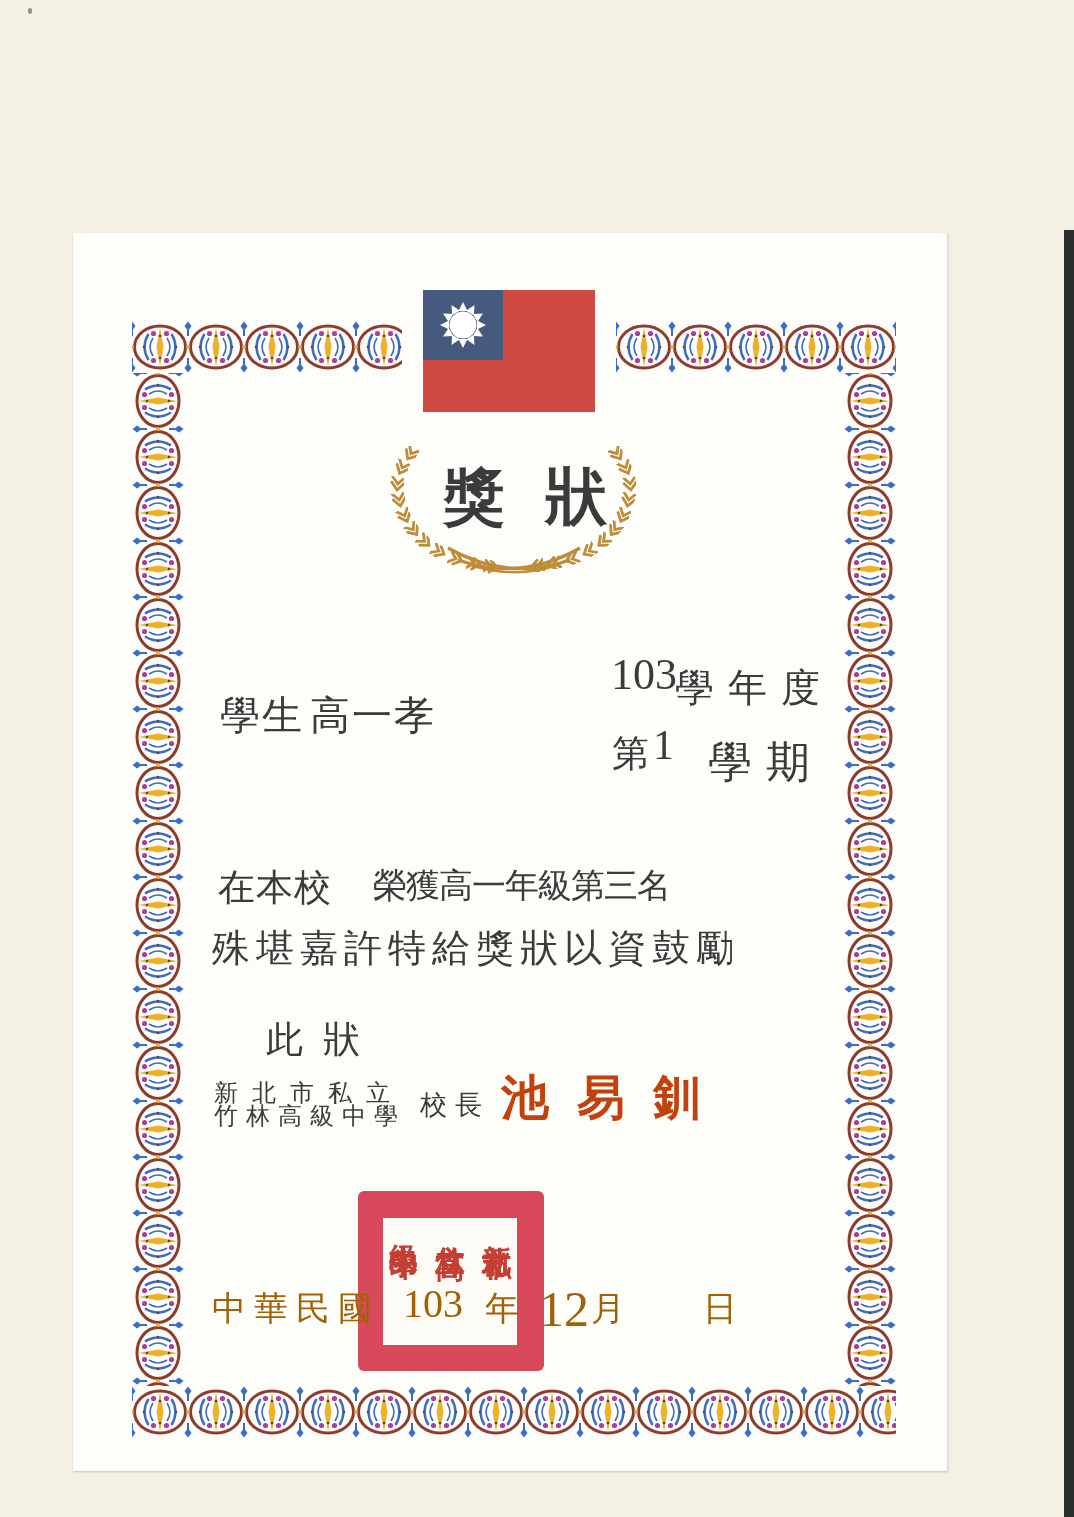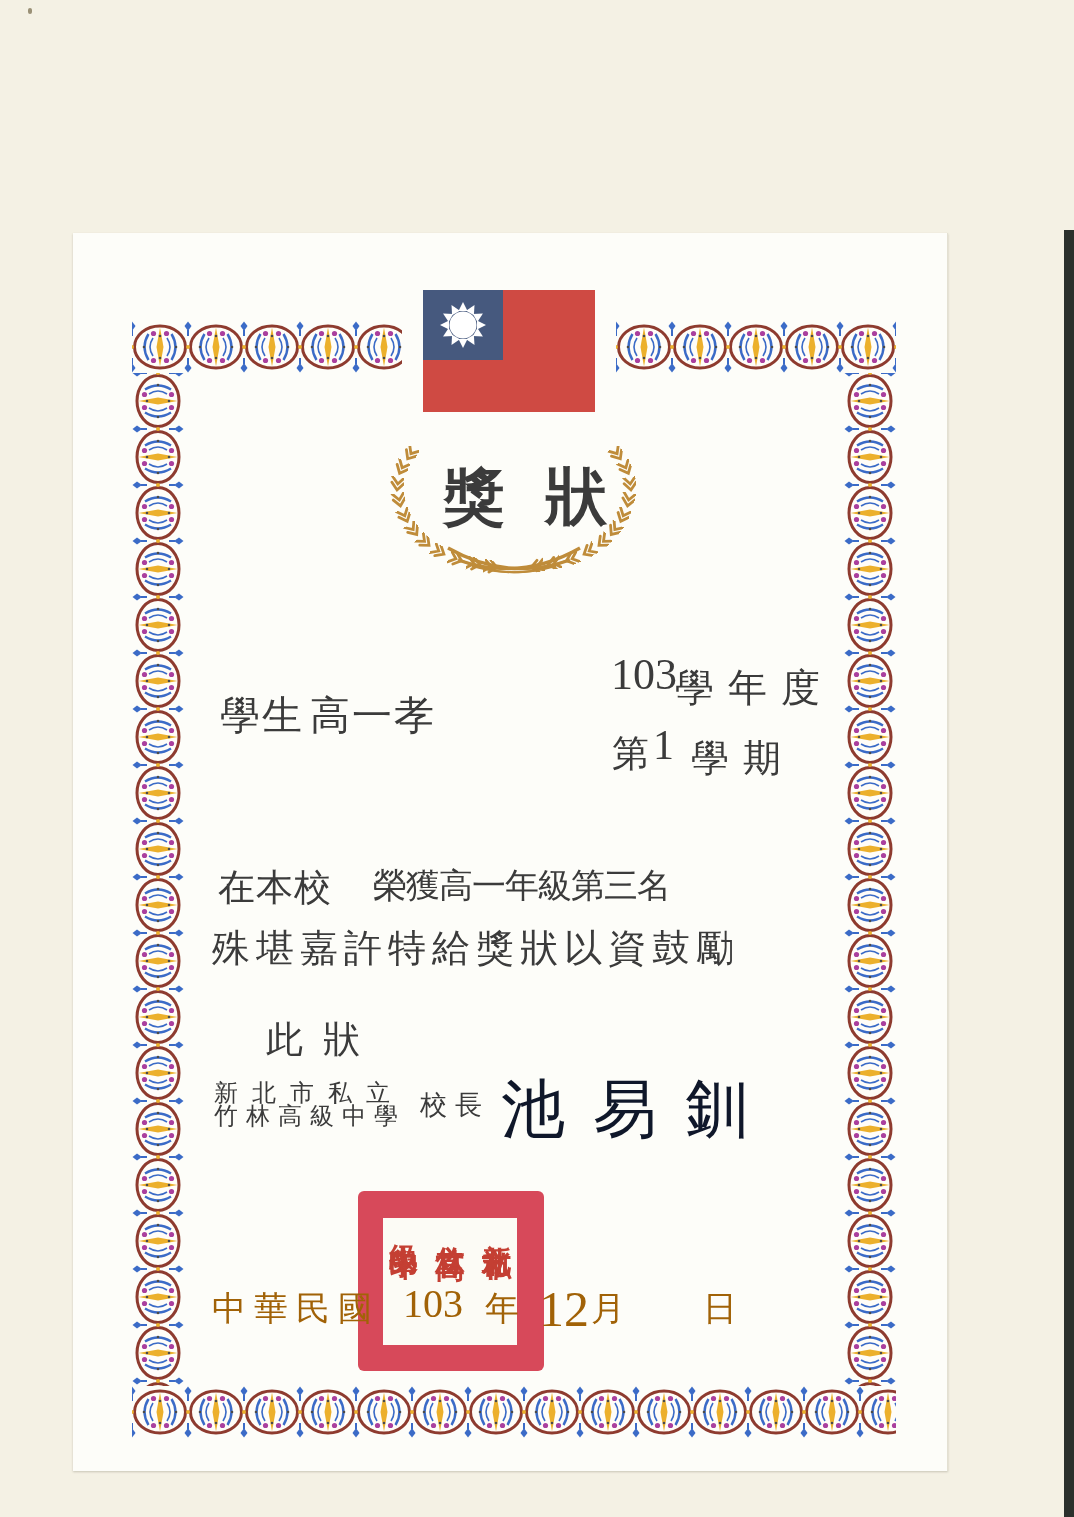--- a/index.html
+++ b/index.html
@@ -15,30 +15,30 @@
   .cert-title{position:absolute;left:330px;top:222px;width:230px;text-align:center;
         font-size:62px;font-weight:700;color:#3b3b3b;letter-spacing:40px;text-indent:40px;white-space:nowrap;}
   .txt{position:absolute;color:#3b3b3b;white-space:nowrap;}
   .student-label{left:147px;top:455px;font-size:40px;letter-spacing:2px;text-align:right;}
   .student-class{left:237px;top:455px;font-size:40px;letter-spacing:2px;}
   .student-name{left:356px;top:455px;font-size:40px;letter-spacing:2px;}
   .year-value{left:538px;top:416px;font-size:44px;}
   .year-label{left:602px;top:428px;font-size:39px;letter-spacing:14px;}
   .sem-prefix{left:539px;top:496px;font-size:37px;}
   .sem-value{left:580px;top:488px;font-size:42px;}
-  .sem-label{left:618px;top:500px;font-size:38px;letter-spacing:14px;}
+  .sem-label{left:635px;top:500px;font-size:44px;letter-spacing:14px;}
   .exam-title{left:302px;top:572px;font-size:37px;letter-spacing:0px;}
   .at-school{left:145px;top:630px;font-size:37px;letter-spacing:1px;}
   .achievement{left:300px;top:630px;font-size:34px;letter-spacing:-1px;}
   .commendation{left:139px;top:690px;font-size:38px;letter-spacing:6px;text-align:center;}
   .closing{left:193px;top:782px;font-size:37px;letter-spacing:20px;}
   .school-line1{left:141px;top:844px;font-size:24px;letter-spacing:14px;}
   .school-line2{left:141px;top:867px;font-size:24px;letter-spacing:8px;}
   .principal-title{left:347px;top:854px;font-size:27px;letter-spacing:8px;}
-  .principal-name{left:428px;top:833px;font-size:64px;font-weight:400;letter-spacing:28px;color:#0f172a;}
+  .principal-name{left:428px;top:833px;font-size:48px;font-weight:700;letter-spacing:28px;color:#c2410c;}
   .seal{position:absolute;left:285px;top:958px;width:186px;height:180px;background:#d7495a;border-radius:6px;z-index:1;}
   .seal-inner{position:absolute;left:25px;top:27px;right:27px;bottom:26px;background:#fcfbf5;
         display:flex;flex-direction:row-reverse;justify-content:space-between;padding:3px 6px;box-sizing:border-box;}
   .seal-col{writing-mode:vertical-rl;text-orientation:upright;font-size:29px;line-height:1.0;
         color:#c43f33;font-weight:700;letter-spacing:2px;}
   .date-row{position:absolute;left:0;top:1045px;width:875px;height:52px;z-index:2;}
   .date-row .txt{color:#a16207;text-align:center;}
   .d-era{left:139px;top:8px;font-size:34px;letter-spacing:8px;}
   .d-year{left:330px;top:2px;font-size:40px;}
   .d-year-unit{left:412px;top:8px;font-size:34px;}

